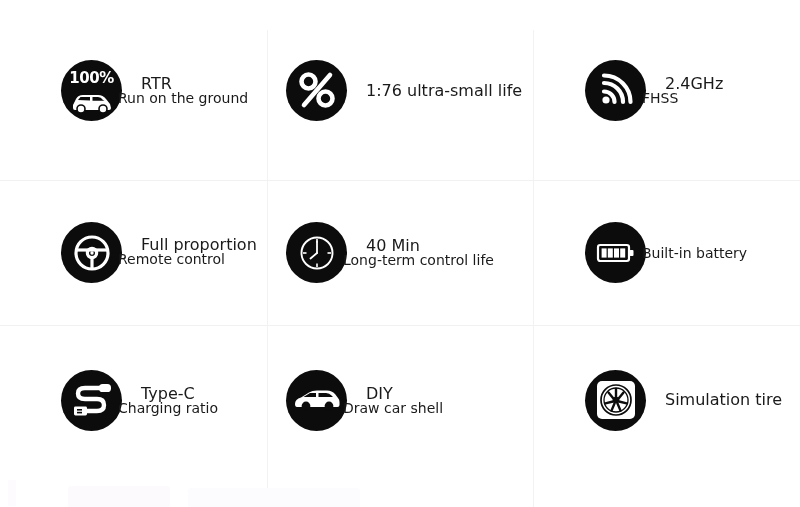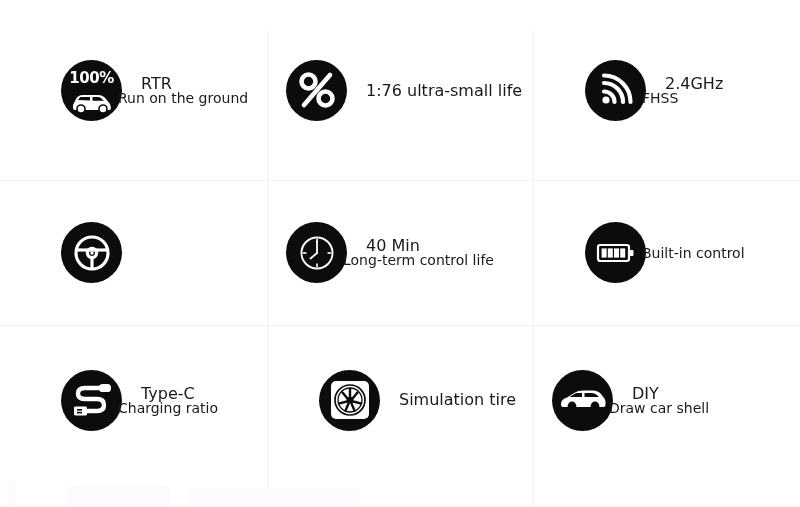--- a/index.html
+++ b/index.html
@@ -142,20 +142,24 @@
     <div class="cell-inner">
       <div class="icon-circle">
         <svg width="40" height="40" viewBox="0 0 40 40">
           <circle cx="20" cy="20" r="16" fill="none" stroke="#ffffff" stroke-width="3.2"></circle>
           <circle cx="20" cy="20" r="4.6" fill="none" stroke="#ffffff" stroke-width="3.2"></circle>
           <line x1="5" y1="17" x2="35" y2="17" stroke="#ffffff" stroke-width="3.2"></line>
           <line x1="20" y1="24.4" x2="20" y2="36" stroke="#ffffff" stroke-width="3.2"></line>
           <circle cx="20" cy="20" r="1.7" fill="#ffffff"></circle>
         </svg>
       </div>
+      <div class="txt wrap">
+        <span class="title">Full proportion</span>
+        <span class="sub">Remote control</span>
+      </div>
     </div>
   </div>
 
   <div class="cell r2 c2">
     <div class="cell-inner">
       <div class="icon-circle">
         <svg width="40" height="40" viewBox="0 0 40 40">
           <circle cx="20" cy="20" r="15.5" fill="none" stroke="#ffffff" stroke-width="1.9"></circle>
           <line x1="20" y1="6" x2="20" y2="9.5" stroke="#ffffff" stroke-width="1.6"></line>
           <line x1="20" y1="30.5" x2="20" y2="34" stroke="#ffffff" stroke-width="1.6"></line>
@@ -178,39 +182,57 @@
         <svg width="40" height="24" viewBox="0 0 40 24">
           <rect x="2" y="4" width="31" height="16" rx="2.2" fill="none" stroke="#ffffff" stroke-width="2.2"></rect>
           <rect x="33.5" y="9" width="4" height="6" rx="1" fill="#ffffff"></rect>
           <rect x="5.6" y="7.4" width="5" height="9.2" fill="#ffffff"></rect>
           <rect x="11.8" y="7.4" width="5" height="9.2" fill="#ffffff"></rect>
           <rect x="18" y="7.4" width="5" height="9.2" fill="#ffffff"></rect>
           <rect x="24.2" y="7.4" width="5" height="9.2" fill="#ffffff"></rect>
         </svg>
       </div>
       <div class="txt">
-        <span class="sub">Built-in control</span>
+        <span class="sub">Built-in battery</span>
       </div>
     </div>
   </div>
 
   <div class="cell r3 c1">
     <div class="cell-inner">
       <div class="icon-circle">
         <svg width="42" height="40" viewBox="0 0 42 40">
           <path d="M30 8 L14 8 Q7 8 7 13.5 Q7 19 14 19 L26 19 Q33 19 33 25 Q33 31 26 31 L13 31" fill="none" stroke="#ffffff" stroke-width="4.4" stroke-linecap="round"></path>
           <rect x="28" y="4" width="12" height="8" rx="3.6" fill="#ffffff" transform="rotate(0 34 8)"></rect>
           <rect x="3" y="26.5" width="13" height="9" rx="1.4" fill="#ffffff"></rect>
           <rect x="6" y="29" width="5" height="1.6" fill="#0c0c0c"></rect>
           <rect x="6" y="31.8" width="5" height="1.6" fill="#0c0c0c"></rect>
         </svg>
       </div>
       <div class="txt">
         <span class="title">Type-C</span>
         <span class="sub">Charging ratio</span>
+      </div>
+    </div>
+  </div>
+
+  <div class="cell r3 c2">
+    <div class="cell-inner">
+      <div class="icon-circle">
+        <svg width="48" height="26" viewBox="0 0 48 26">
+          <path d="M2 17 Q2 12 8 10.5 L16 5.5 Q19 3.5 24 3.5 L34 3.5 Q39 3.5 42 7 L45 11 Q46.5 12.5 46.5 15 L46.5 18 Q46.5 20 44.5 20 L4 20 Q2 20 2 17 Z" fill="#ffffff"></path>
+          <path d="M10.5 10 L17 6 L23 6 L23 10 Z" fill="#0c0c0c"></path>
+          <path d="M25.5 6 L33 6 Q36.5 6 38.5 8.6 L40 10 L25.5 10 Z" fill="#0c0c0c"></path>
+          <circle cx="13" cy="19" r="4.4" fill="#0c0c0c"></circle>
+          <circle cx="36" cy="19" r="4.4" fill="#0c0c0c"></circle>
+        </svg>
+      </div>
+      <div class="txt">
+        <span class="title">DIY</span>
+        <span class="sub">Draw car shell</span>
       </div>
     </div>
   </div>
 
   <div class="cell r3 c3">
     <div class="cell-inner">
       <div class="icon-circle">
         <svg width="38" height="38" viewBox="0 0 38 38">
           <rect x="0" y="0" width="38" height="38" rx="5" fill="#ffffff"></rect>
           <circle cx="19" cy="19" r="15" fill="none" stroke="#0c0c0c" stroke-width="1.7"></circle>
@@ -226,38 +248,20 @@
             <line x1="16.4" y1="17.5" x2="11.5" y2="11.4"></line>
           </g>
         </svg>
       </div>
       <div class="txt single">
         <span class="title">Simulation tire</span>
       </div>
     </div>
   </div>
 
-  <div class="cell r3 c2">
-    <div class="cell-inner">
-      <div class="icon-circle">
-        <svg width="48" height="26" viewBox="0 0 48 26">
-          <path d="M2 17 Q2 12 8 10.5 L16 5.5 Q19 3.5 24 3.5 L34 3.5 Q39 3.5 42 7 L45 11 Q46.5 12.5 46.5 15 L46.5 18 Q46.5 20 44.5 20 L4 20 Q2 20 2 17 Z" fill="#ffffff"></path>
-          <path d="M10.5 10 L17 6 L23 6 L23 10 Z" fill="#0c0c0c"></path>
-          <path d="M25.5 6 L33 6 Q36.5 6 38.5 8.6 L40 10 L25.5 10 Z" fill="#0c0c0c"></path>
-          <circle cx="13" cy="19" r="4.4" fill="#0c0c0c"></circle>
-          <circle cx="36" cy="19" r="4.4" fill="#0c0c0c"></circle>
-        </svg>
-      </div>
-      <div class="txt">
-        <span class="title">DIY</span>
-        <span class="sub">Draw car shell</span>
-      </div>
-    </div>
-  </div>
-
 </div>
 
 <div class="vline v1"></div>
 <div class="vline v2"></div>
 <div class="hline h1"></div>
 <div class="hline h2"></div>
 
 <div class="watermark">
   <div class="wm-a"></div>
   <div class="wm-b"></div>

